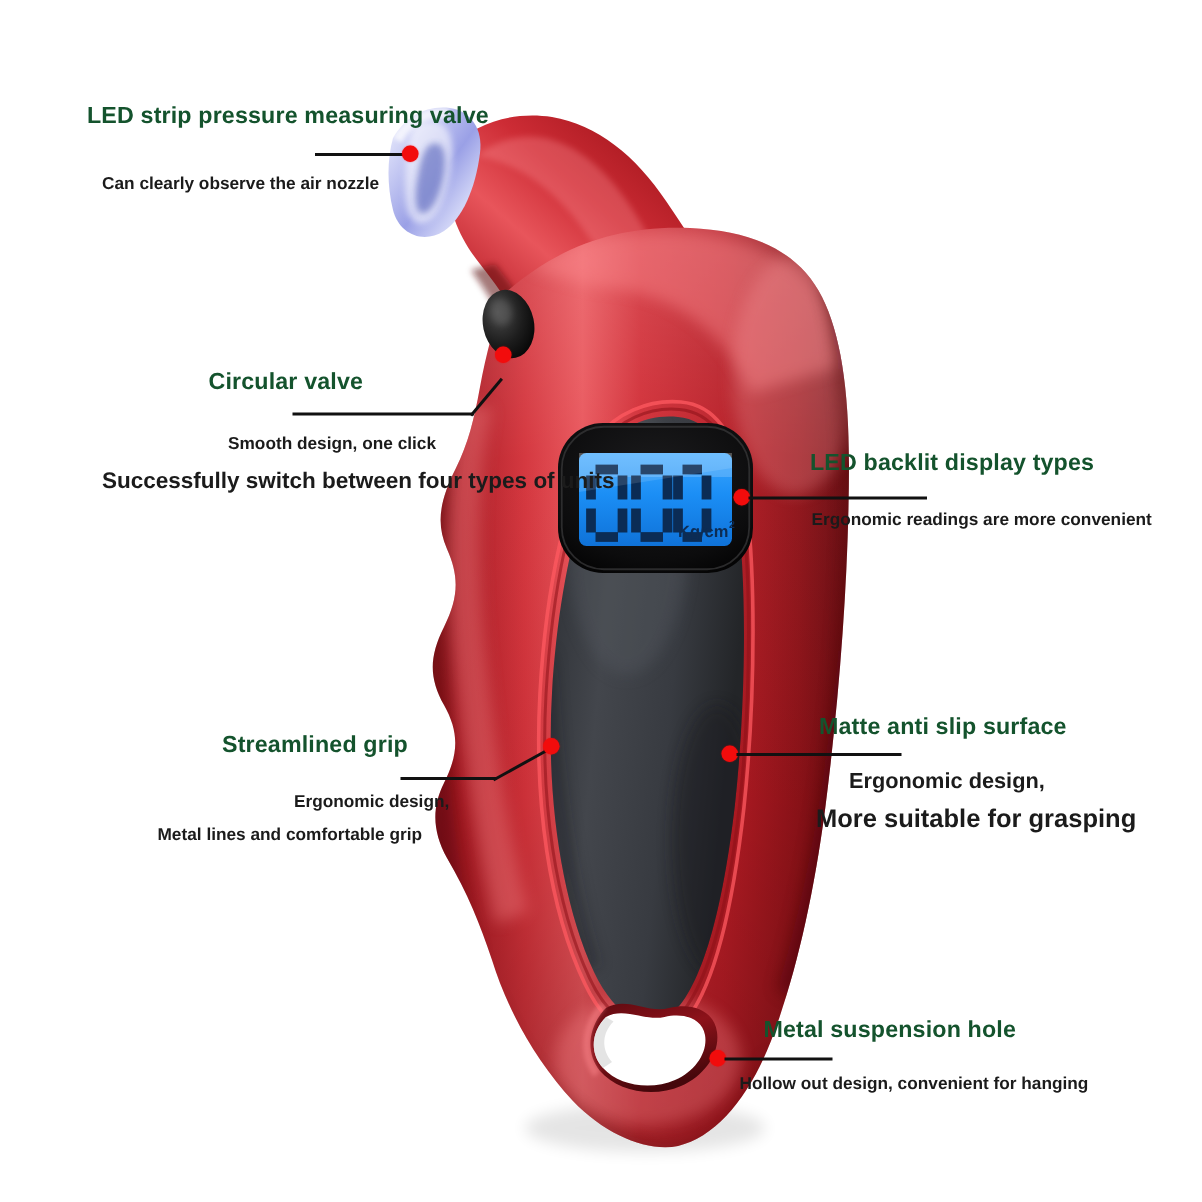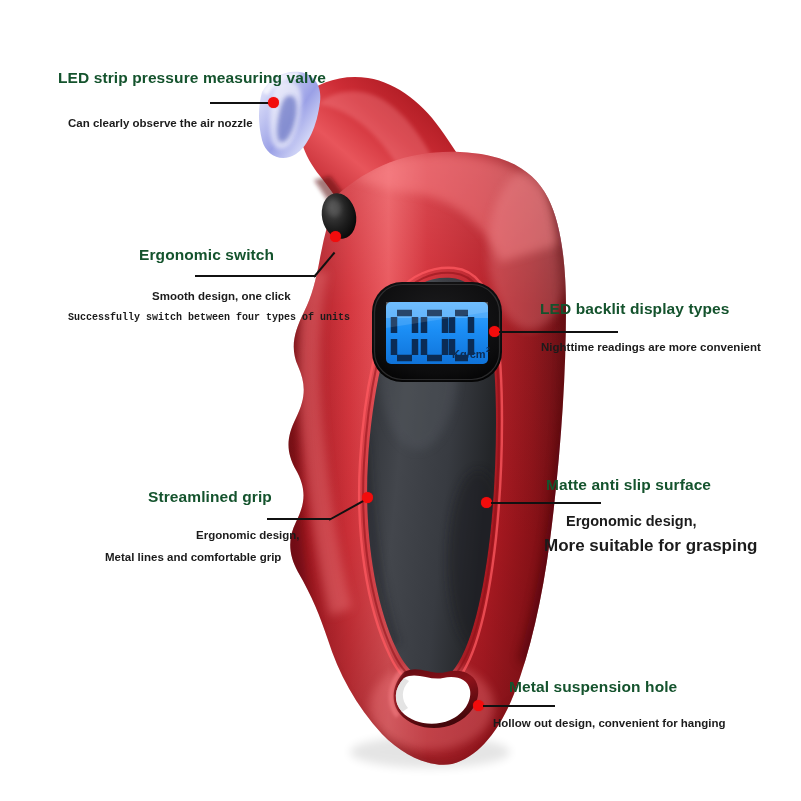--- a/index.html
+++ b/index.html
@@ -343,33 +343,33 @@
   </svg>
 
   <div class="ann">
     <div class="title" style="left:58px;top:69px;">LED strip pressure measuring valve</div>
     <div class="leader" style="left:210px;top:102px;width:62px;"></div>
     <div class="dot" style="left:268px;top:97px;"></div>
     <div class="sub" style="left:68px;top:117px;font-size:11.5px;text-align:center;">Can clearly observe the air nozzle</div>
   </div>
 
   <div class="ann">
-    <div class="title" style="left:139px;top:246px;">Ergonomic switch</div>
+    <div class="title" style="left:139px;top:246px;">Circular valve</div>
     <div class="leader" style="left:195px;top:275px;width:121px;"></div>
     <div class="leader" style="left:314px;top:276px;width:32px;transform:rotate(-50deg);"></div>
     <div class="dot" style="left:330px;top:231px;"></div>
     <div class="sub" style="left:152px;top:290px;font-size:11.5px;">Smooth design, one click</div>
-    <div class="sub" style="left:68px;top:312px;font-size:10px;font-family:Liberation Mono, monospace;">Successfully switch between four types of units</div>
+    <div class="sub" style="left:68px;top:312px;font-size:15px;">Successfully switch between four types of units</div>
   </div>
 
   <div class="ann">
     <div class="title" style="left:540px;top:300px;">LED backlit display types</div>
     <div class="dot" style="left:489px;top:326px;"></div>
     <div class="leader" style="left:499px;top:331px;width:119px;"></div>
-    <div class="sub" style="left:541px;top:341px;font-size:11.5px;">Nighttime readings are more convenient</div>
+    <div class="sub" style="left:541px;top:341px;font-size:11.5px;">Ergonomic readings are more convenient</div>
   </div>
 
   <div class="ann">
     <div class="title" style="left:148px;top:488px;">Streamlined grip</div>
     <div class="leader" style="left:267px;top:518px;width:64px;"></div>
     <div class="leader" style="left:329px;top:519px;width:42px;transform:rotate(-29deg);"></div>
     <div class="dot" style="left:362px;top:492px;"></div>
     <div class="sub" style="left:196px;top:529px;font-size:11.5px;">Ergonomic design,</div>
     <div class="sub" style="left:105px;top:551px;font-size:11.5px;">Metal lines and comfortable grip</div>
   </div>

